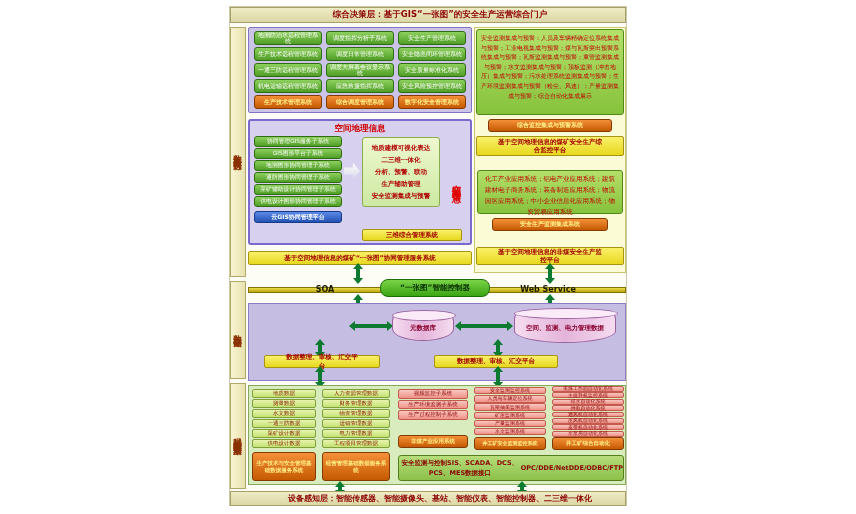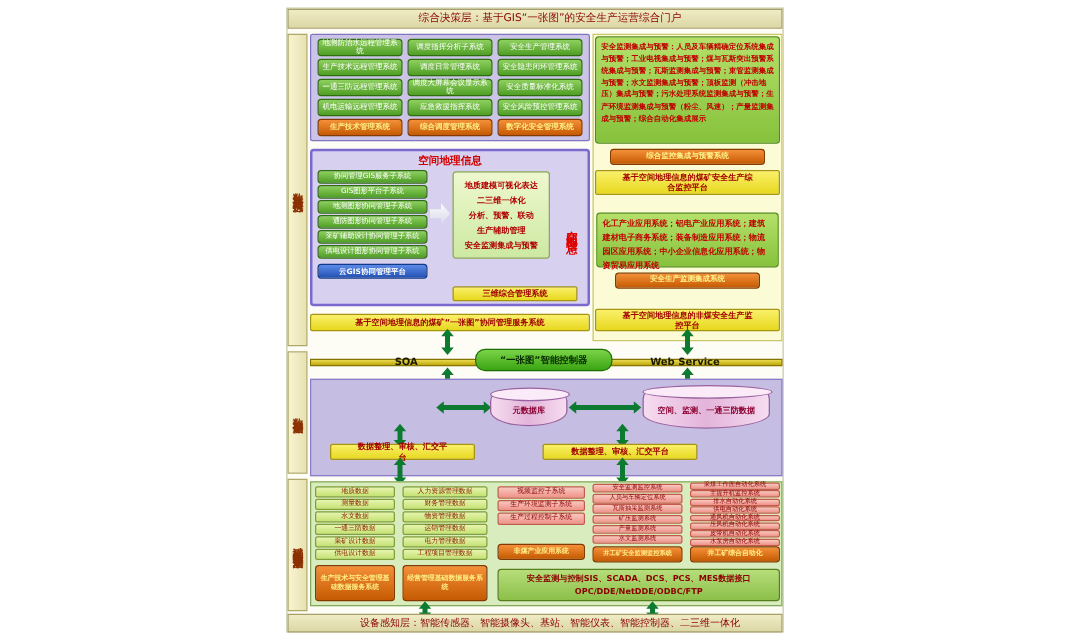--- a/index.html
+++ b/index.html
@@ -1,51 +1,51 @@
 <!DOCTYPE html>
 <html><head>
 <meta charset="utf-8">
 <style>
   *{margin:0;padding:0;box-sizing:border-box;}
   html,body{width:856px;height:514px;}
   body{background:#fff;font-family:"DejaVu Sans","Liberation Sans",sans-serif;position:relative;overflow:hidden;}
   .page{position:absolute;inset:0;background:#ffffff;}
   .diagram{position:absolute;left:229px;top:6px;width:398px;height:500px;border:1px solid #c9c9a8;background:#fdfdf6;}
   .abs{position:absolute;}
-  .hbar{background:linear-gradient(#efebc4,#dcd7a6);border:1px solid #a8a068;color:#8b0000;font-weight:normal;font-size:8.5px;display:flex;align-items:center;justify-content:center;text-align:center;padding-left:24px;}
+  .hbar{background:linear-gradient(#efebc4,#dcd7a6);border:1px solid #a8a068;color:#8b0000;font-weight:bold;font-size:8.5px;display:flex;align-items:center;justify-content:center;text-align:center;padding-left:24px;}
   .strip{background:linear-gradient(90deg,#f8f4d2,#e8e2b0);border:1px solid #b0a868;color:#8b3000;font-weight:bold;font-size:8.5px;writing-mode:vertical-rl;text-orientation:upright;display:flex;align-items:center;justify-content:center;letter-spacing:1px;}
   .panel-lav{background:#cbc4e6;border:1px solid #8274c4;border-radius:2px;display:flex;gap:4px;padding:3px 5px;}
   .syscol{display:flex;flex-direction:column;gap:2px;flex:1;}
   .vlist{display:flex;flex-direction:column;}
   .gap2{gap:2px}.gap1{gap:1px}.gap08{gap:0.8px}.gap06{gap:0.6px}
   .gbox{background:linear-gradient(#8ed05e,#4f9e26);border:1px solid #2f6e10;border-radius:3px;color:#fff;font-size:6px;line-height:1.05;display:flex;align-items:center;justify-content:center;text-align:center;padding:1px 2px;height:14px;flex:none;}
   .gis-item{height:11px;font-size:5.8px;}
   .obox{background:linear-gradient(#f49038,#c55a02);border:1px solid #833a00;border-radius:3px;color:#ffef86;font-weight:bold;font-size:6px;line-height:1.1;display:flex;align-items:center;justify-content:center;text-align:center;padding:1px 2px;}
   .ybar{background:linear-gradient(#faf06a,#e7d81e);border:1px solid #a79410;border-radius:2px;color:#a00000;font-weight:bold;display:flex;align-items:center;justify-content:center;text-align:center;font-size:6.5px;line-height:1.25;padding:1px 21px;}
-  .greenpanel{background:linear-gradient(#b4e06a,#86c23c);border:1px solid #4e8a14;border-radius:3px;color:#c00000;font-weight:bold;}
+  .greenpanel{background:linear-gradient(#b4e06a,#86c23c);border:1px solid #4e8a14;border-radius:3px;color:#c00000;font-weight:normal;text-align:center;}
   .palepanel{background:#fbfbd6;border:1px solid #c9c66f;}
   .gisbox{background:#d7d1ef;border:2px solid #7a6ace;border-radius:3px;}
   .gis-title{color:#d00000;font-weight:bold;font-size:8.5px;text-align:center;}
   .bluebox{background:linear-gradient(#5b8ae8,#2352b4);border:1px solid #123a86;border-radius:3px;color:#fff;font-size:6px;font-weight:bold;display:flex;align-items:center;justify-content:center;}
   .gisright{background:linear-gradient(#eef8cf,#cde9a2);border:1px solid #8aab4e;border-radius:3px;color:#b00000;display:flex;flex-direction:column;justify-content:center;padding:2px;}
   .gis-feature{text-align:center;padding:1.5px 0;font-weight:bold;font-size:6.5px;}
   .vlabel{writing-mode:vertical-rl;text-orientation:upright;color:#e00000;font-weight:bold;font-size:9px;display:flex;align-items:center;justify-content:center;letter-spacing:2px;}
   .bus-strip{background:linear-gradient(#ead94e,#bfa90e);border:1px solid #857400;}
   .bus-label{color:#1a1a00;font-weight:bold;font-size:8px;display:flex;align-items:center;justify-content:center;}
   .bus-center{background:linear-gradient(#7bd348,#3aa512);border:1.5px solid #1d6e04;border-radius:8px;color:#082c00;font-weight:bold;font-size:7.5px;display:flex;align-items:center;justify-content:center;}
   .panel-store{background:#c6bee2;border:1px solid #8a7cc8;}
   .panel-proc{background:#d9ecbd;border:1px solid #86a85c;}
   .cyl{background:linear-gradient(90deg,#f6dcf0,#e3b4da 50%,#f6dcf0);border:1px solid #99619f;border-radius:8px 8px 50% 50%/8px 8px 12px 12px;color:#8b0030;font-size:6.5px;font-weight:bold;display:flex;align-items:center;justify-content:center;text-align:center;line-height:1.2;padding:4px 3px 1px 3px;}
   .cyl::before{content:"";position:absolute;left:-1px;top:-4px;width:calc(100% + 2px);height:9px;background:#fbeaf8;border:1px solid #99619f;border-radius:50%;}
   .cyl span{position:relative;z-index:1;}
   .pg{background:linear-gradient(#e7f4b0,#c4e272);border:1px solid #7f9f3a;border-radius:2px;color:#8b2000;font-size:5.5px;line-height:1;display:flex;align-items:center;justify-content:center;text-align:center;padding:0 1px;flex:none;}
   .pk{background:linear-gradient(#f8c8c0,#ef9288);border:1px solid #c45a4e;border-radius:2px;color:#8b0000;font-size:5.5px;line-height:1;display:flex;align-items:center;justify-content:center;text-align:center;padding:0 1px;flex:none;}
   .h9{height:9px}.h95{height:9.5px}.h74{height:7.4px}.h58{height:5.8px}
   .f5{font-size:5px}
-  .iface{background:linear-gradient(#b6dd7a,#8cc04a);border:1px solid #547f1c;border-radius:3px;color:#8b0000;font-weight:bold;font-size:6.5px;line-height:1.6;display:flex;flex-direction:column;align-items:center;justify-content:center;text-align:center;}
+  .iface{background:linear-gradient(#b6dd7a,#8cc04a);border:1px solid #547f1c;border-radius:3px;color:#8b0000;font-weight:bold;font-size:6.5px;line-height:1.6;display:flex;flex-direction:row;align-items:center;justify-content:center;text-align:center;}
   .arrv{background:#0c7a30;width:4px;}
   .arrv::before{content:"";position:absolute;left:-3px;top:-5px;border-left:5px solid transparent;border-right:5px solid transparent;border-bottom:6px solid #0c7a30;}
   .arrv::after{content:"";position:absolute;left:-3px;bottom:-5px;border-left:5px solid transparent;border-right:5px solid transparent;border-top:6px solid #0c7a30;}
   .arrh{background:#0c7a30;height:4px;}
   .arrh::before{content:"";position:absolute;top:-3px;left:-5px;border-top:5px solid transparent;border-bottom:5px solid transparent;border-right:6px solid #0c7a30;}
   .arrh::after{content:"";position:absolute;top:-3px;right:-5px;border-top:5px solid transparent;border-bottom:5px solid transparent;border-left:6px solid #0c7a30;}
   .blockarrow{background:linear-gradient(#ffffff,#d5d5e8);clip-path:polygon(0% 32%,55% 32%,55% 8%,100% 50%,55% 92%,55% 68%,0% 68%);}
 </style>
 </head>
 <body>
@@ -134,21 +134,21 @@
   <div class="abs arrv" style="left:126px;top:292px;height:10px"></div>
   <div class="abs arrv" style="left:318px;top:292px;height:10px"></div>
 
   <div class="abs panel-store" style="left:18px;top:296px;width:378px;height:78px"></div>
   <div class="abs arrh" style="left:124px;top:317px;width:34px"></div>
   <div class="abs cyl" style="left:162px;top:306px;width:62px;height:28px">
         <span>元数据库</span>
       </div>
   <div class="abs arrh" style="left:230px;top:317px;width:48px"></div>
   <div class="abs cyl" style="left:284px;top:304px;width:102px;height:32px">
-        <span>空间、监测、一通三防数据</span>
+        <span>空间、监测、电力管理数据</span>
       </div>
   <div class="abs arrv" style="left:88px;top:337px;height:9px"></div>
   <div class="abs arrv" style="left:266px;top:337px;height:9px"></div>
   <div class="abs ybar" style="left:34px;top:348px;width:116px;height:13px">数据整理、审核、汇交平台</div>
   <div class="abs ybar" style="left:204px;top:348px;width:124px;height:13px">数据整理、审核、汇交平台</div>
   <div class="abs arrv" style="left:88px;top:364px;height:12px"></div>
   <div class="abs arrv" style="left:266px;top:364px;height:12px"></div>
 
   <div class="abs panel-proc" style="left:18px;top:378px;width:378px;height:100px"></div>
 

